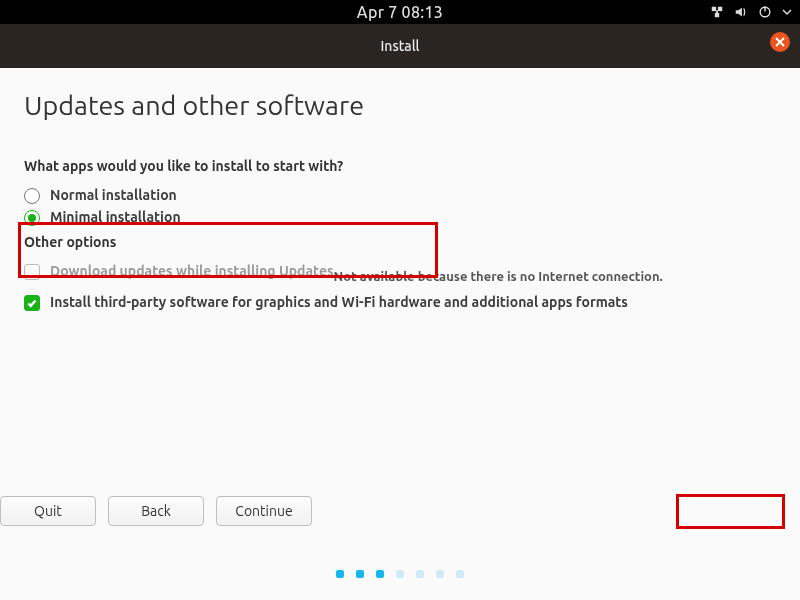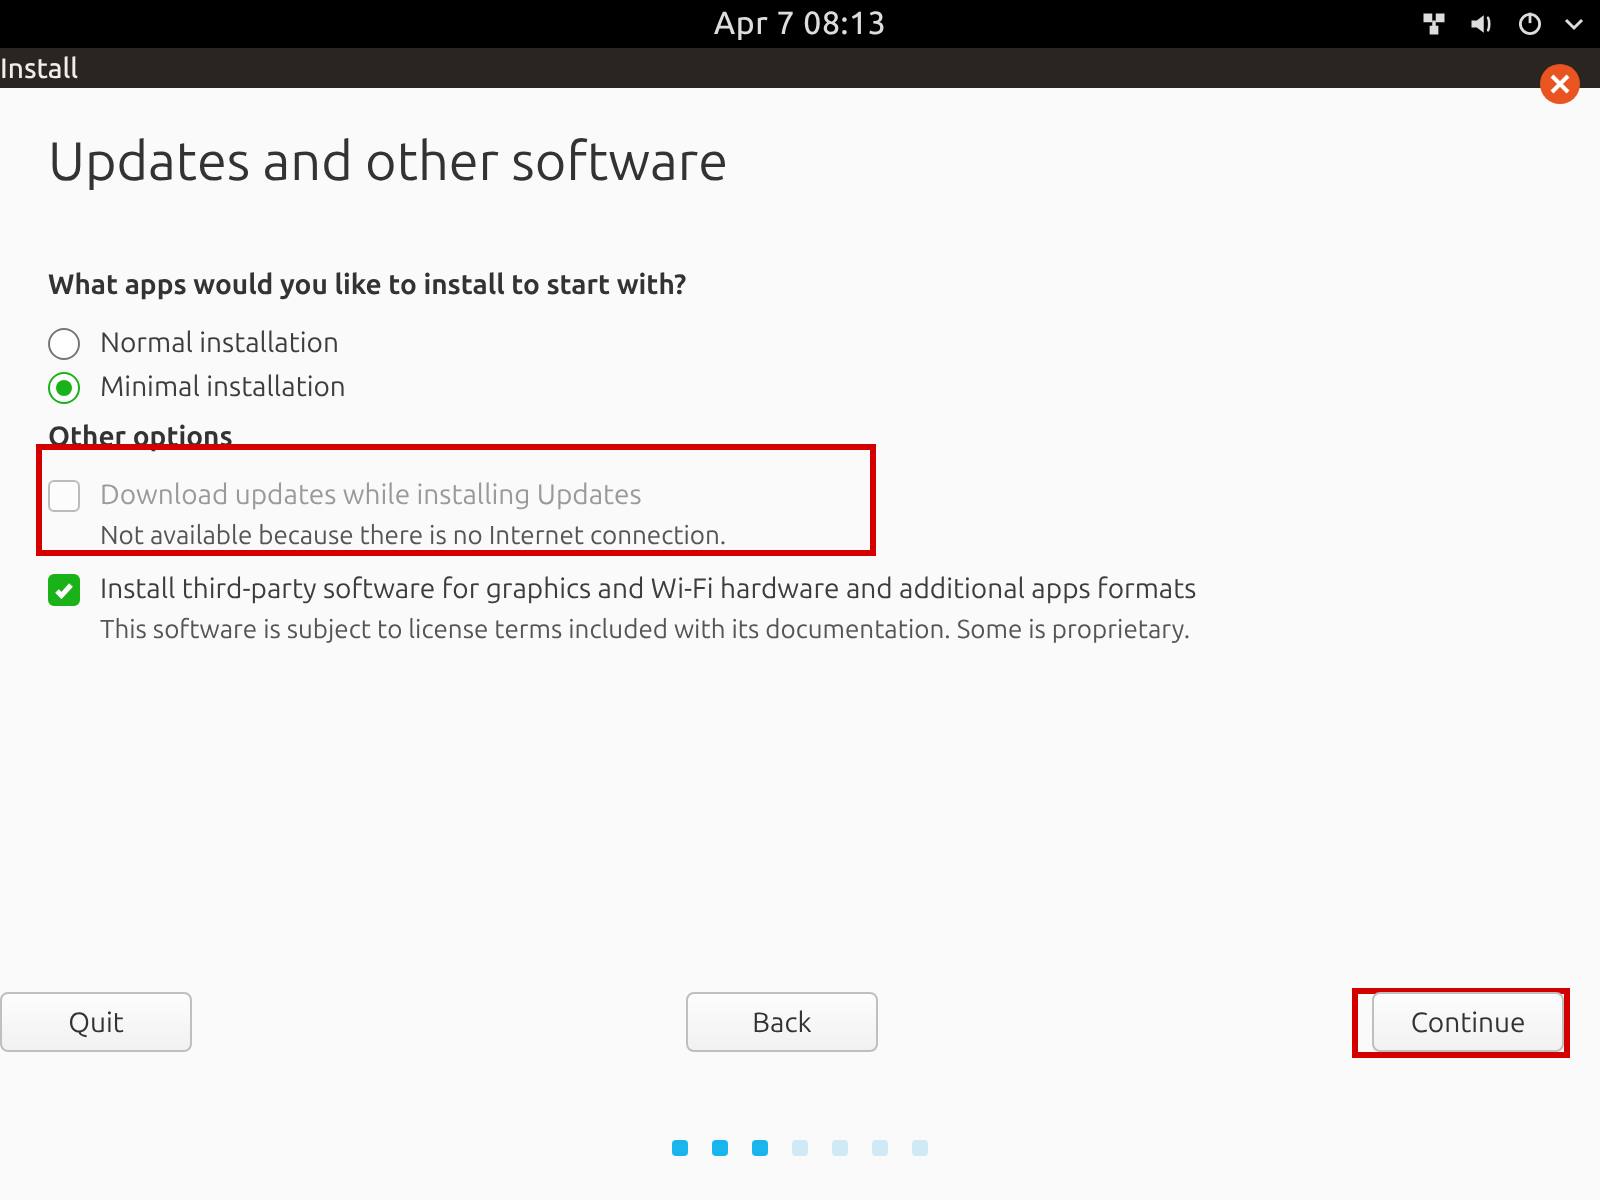--- a/index.html
+++ b/index.html
@@ -21,41 +21,41 @@
   }
   .top-panel .clock { font-weight:500; letter-spacing:0.3px; }
   .top-panel .tray {
     position:absolute; right:8px; top:0; height:24px;
     display:flex; align-items:center; gap:10px;
   }
   .tray svg { width:14px; height:14px; fill:#ddd; display:block; }
   .tray .chev { width:10px; height:10px; }
   
   .titlebar {
-    height:20px; background:#2b2522; color:#eee;
-    display:flex; align-items:center; justify-content:flex-start;
+    height:44px; background:#2b2522; color:#eee;
+    display:flex; align-items:center; justify-content:center;
     position:relative; font-size:14px; font-weight:500;
   }
   .titlebar .close {
     position:absolute; right:10px; top:8px;
     width:20px; height:20px; border-radius:50%;
     background:#e95420; display:flex; align-items:center; justify-content:center;
     cursor:pointer;
   }
   .titlebar .close svg { width:10px; height:10px; stroke:#fff; stroke-width:2; }
   
   .content { padding:22px 24px 0 24px; position:relative; }
   h1 {
     margin:0 0 38px 0; font-size:27px; font-weight:400; color:#333;
   }
   .section-label { font-weight:700; font-size:14px; color:#333; margin-bottom:10px; }
   .opt-group { margin-bottom:6px; }
   .option { display:flex; align-items:flex-start; gap:8px; padding:3px 0 0 0; }
   .option .control { flex:none; width:18px; height:18px; margin-top:1px; }
-  .option .texts { display:flex; flex-direction:column; }
+  .option .texts { display:flex; flex-direction:row;font-weight:bold; }
   .option .label { font-size:14px; color:#3d3d3d; }
   .option .desc { font-size:13px; color:#555; margin:6px 0 8px 0; }
   .option.disabled .label { color:#9a9a9a; }
   .option.disabled .control { opacity:0.55; }
   
   .radio {
     width:16px; height:16px; border:1.5px solid #777; border-radius:50%;
     background:#fff; display:inline-block; position:relative;
   }
   .radio.selected { border-color:#19b219; }
@@ -75,21 +75,21 @@
     position:absolute; left:18px; top:222px; width:420px; height:56px;
     border:3px solid #d40000; pointer-events:none;
   }
   .hl-continue {
     position:absolute; border:3px solid #d40000; pointer-events:none;
     left:676px; top:494px; width:109px; height:35px;
   }
   
   .actions {
     position:absolute; left:0; right:0; top:496px;
-    display:flex; justify-content:space-between; gap:12px; padding-right:18px;
+    display:flex; justify-content:flex-start; gap:12px; padding-right:18px;
   }
   .btn {
     min-width:96px; height:30px; border:1px solid #bfbfbf; border-radius:4px;
     background:linear-gradient(#fdfdfd,#f1f1f1); color:#333; font-size:14px;
     display:flex; align-items:center; justify-content:center; cursor:pointer;
   }
   
   .dots {
     position:absolute; left:0; right:0; top:570px;
     display:flex; justify-content:center; gap:12px;
@@ -173,21 +173,20 @@
   </div>
 
   <div class="option">
     <span class="control"><span class="checkbox checked">
       <svg viewBox="0 0 10 10">
             <path d="M1.5 5.5l2.2 2.3L8.5 2.5"></path>
           </svg>
     </span></span>
     <div class="texts">
       <span class="label">Install third-party software for graphics and Wi-Fi hardware and additional apps formats</span>
-      <span class="desc">This software is subject to license terms included with its documentation. Some is proprietary.</span>
     </div>
   </div>
 </div>
 
 <div class="hl-minimal"></div>
 <div class="hl-continue"></div>
 
 <div class="actions">
   <div class="btn">Quit</div>
   <div class="btn">Back</div>

